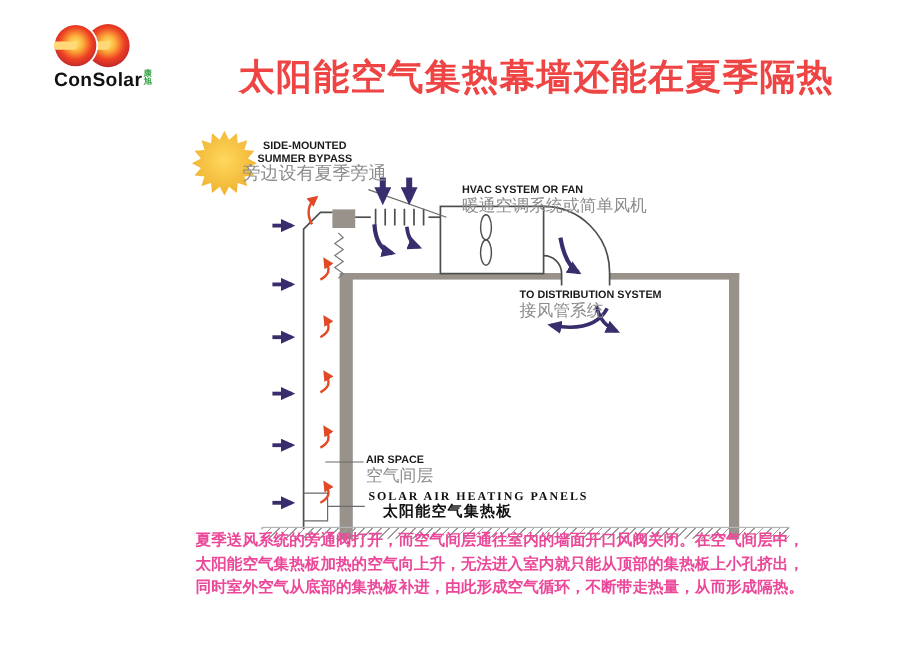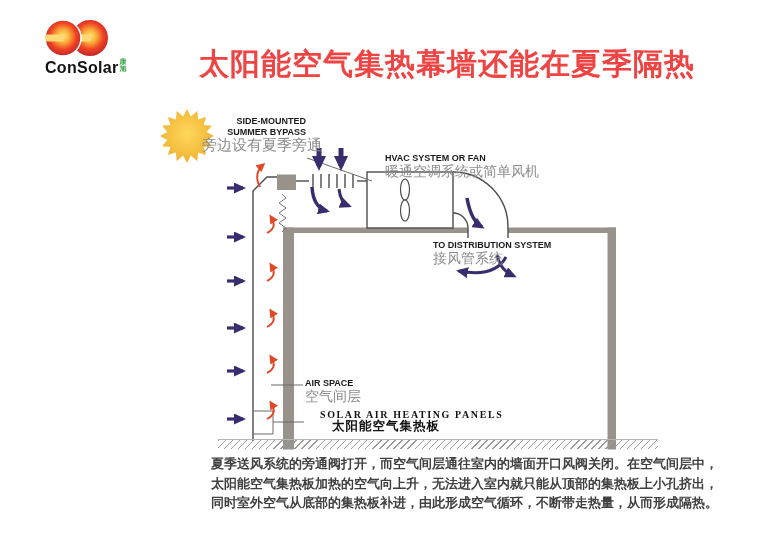--- a/index.html
+++ b/index.html
@@ -8,30 +8,30 @@
   .art{position:absolute;left:0;top:0;width:767px;height:542px;}
   .title{position:absolute;left:199px;top:44px;font-family:"Liberation Serif",serif;
          font-weight:700;font-size:30px;letter-spacing:1px;color:#ef4444;white-space:nowrap;}
   .logo-text{position:absolute;left:45px;top:58px;font-weight:700;font-size:16px;
              color:#111;letter-spacing:.3px;white-space:nowrap;}
   .logo-sub{display:inline-block;font-size:7px;line-height:7px;color:#2e9e40;
             width:9px;vertical-align:2px;margin-left:1px;white-space:normal;font-weight:700;}
   .lbl{position:absolute;color:#1a1a1a;font-size:9px;font-weight:700;line-height:11px;
        white-space:nowrap;}
   .lbl .cn{font-weight:400;color:#8c8c8c;font-size:14px;line-height:12px;margin-top:1px;}
-  .center{text-align:right;}
+  .center{text-align:center;}
   .panels-en{font-family:"Liberation Serif",serif;font-size:10px;font-weight:700;
              letter-spacing:1.6px;color:#111;}
   .panels-cn{font-family:"Liberation Serif",serif;font-size:12.5px;font-weight:700;
              letter-spacing:1px;color:#111;margin-top:1px;margin-left:12px;}
   .hatch{position:absolute;left:218px;top:439px;width:440px;height:9px;
          background:repeating-linear-gradient(135deg,#9a9a9a 0 1px,transparent 1px 5px);
          border-top:1px solid #b5b5b5;}
-  .caption{position:absolute;left:163px;top:454px;font-family:"Liberation Serif",serif;
-           font-weight:700;font-size:13px;line-height:19.5px;color:#404040;white-space:nowrap;margin-left:48px;}
+  .caption{position:absolute;left:163px;top:440px;font-family:"Liberation Serif",serif;
+           font-weight:700;font-size:13px;line-height:19.5px;color:#ec4899;white-space:nowrap;}
 </style>
 </head>
 <body>
 
 <div class="slide">
 
   <svg class="art" viewBox="0 0 767 542">
     <defs>
       <radialGradient id="lg" cx="50%" cy="45%" r="55%">
         <stop offset="0%" stop-color="#ffe873"></stop>
@@ -152,21 +152,21 @@
   <div class="lbl" style="left:433px;top:240px;">
     <div>TO DISTRIBUTION SYSTEM</div>
     <div class="cn">接风管系统</div>
   </div>
 
   <div class="lbl" style="left:305px;top:378px;">
     <div>AIR SPACE</div>
     <div class="cn">空气间层</div>
   </div>
 
-  <div class="lbl" style="left:320px;top:409px;">
+  <div class="lbl" style="left:307px;top:409px;">
     <div class="panels-en">SOLAR AIR HEATING PANELS</div>
     <div class="panels-cn">太阳能空气集热板</div>
   </div>
 
   <div class="caption">
     <div>夏季送风系统的旁通阀打开，而空气间层通往室内的墙面开口风阀关闭。在空气间层中，</div>
     <div>太阳能空气集热板加热的空气向上升，无法进入室内就只能从顶部的集热板上小孔挤出，</div>
     <div>同时室外空气从底部的集热板补进，由此形成空气循环，不断带走热量，从而形成隔热。</div>
   </div>
 

